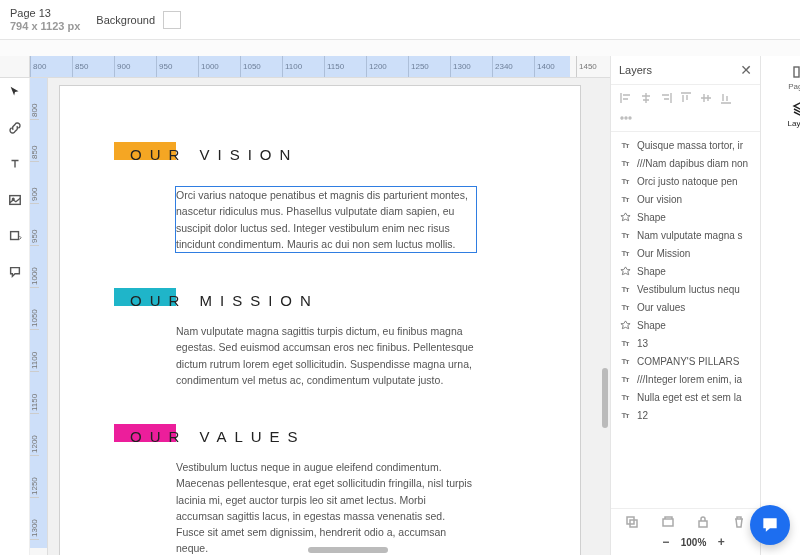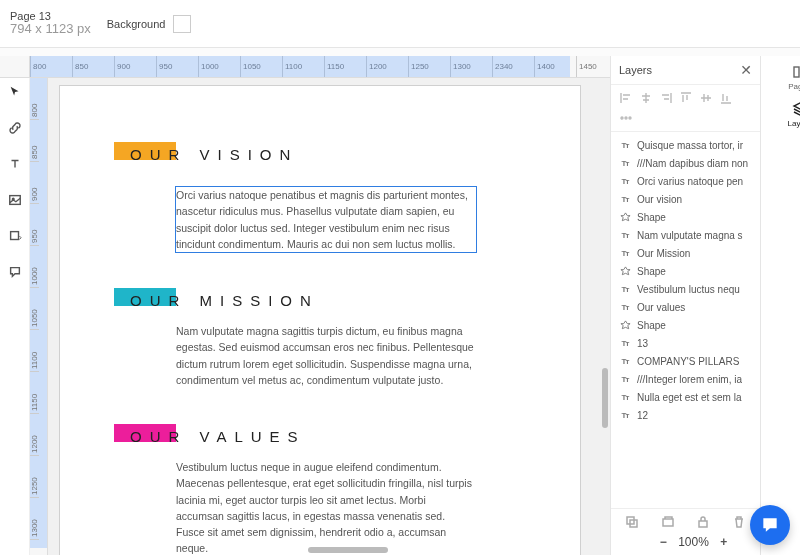--- a/index.html
+++ b/index.html
@@ -1,22 +1,22 @@
 <!DOCTYPE html>
 <html><head>
 <meta charset="utf-8">
 <style>
 * { box-sizing: border-box; margin: 0; padding: 0; }
 body { font-family: -apple-system, BlinkMacSystemFont, "Segoe UI", Arial, sans-serif; font-size: 12px; color: #333; background: #fff; overflow: hidden; width: 800px; height: 555px; position: relative; }
 
 
-.topbar { height: 48px; display: flex; align-items: center; padding: 0 10px; border-bottom: 1px solid #e5e5e5; gap: 16px; }
+.topbar { height: 40px; display: flex; align-items: center; padding: 0 10px; border-bottom: 1px solid #e5e5e5; gap: 16px; }
 .page-info { display: flex; flex-direction: column; line-height: 1.1; }
 .page-title { font-size: 11px; color: #444; }
-.page-dims { font-size: 13px; color: #999; }
+.page-dims { font-size: 11px; color: #999; font-weight: bold; }
 .bg-group { display: flex; align-items: center; gap: 8px; }
 .bg-label { font-size: 11px; color: #444; }
 .bg-swatch { width: 18px; height: 18px; border: 1px solid #ccc; background: #fff; }
 
 
 .strip { height: 20px; border-bottom: 1px solid #eee; background: #fbfbfb; }
 
 
 .main { position: absolute; top: 56px; bottom: 0; left: 0; right: 0; display: flex; }
 
@@ -73,21 +73,21 @@
 .layer-item .ico { width: 12px; height: 12px; flex-shrink: 0; display: flex; align-items: center; justify-content: center; color: #777; }
 .layer-item .ico svg { width: 11px; height: 11px; }
 .layer-item .lbl { overflow: hidden; text-overflow: ellipsis; }
 
 .layer-footer { border-top: 1px solid #eee; padding: 6px 8px; display: flex; flex-direction: column; gap: 6px; }
 .footer-row { display: flex; gap: 10px; align-items: center; justify-content: space-around; color: #aaa; }
 .footer-row .fi { width: 14px; height: 14px; }
 .footer-row .fi svg { width: 14px; height: 14px; stroke: currentColor; fill: none; stroke-width: 1.5; }
 .zoom-row { display: flex; align-items: center; gap: 8px; justify-content: center; }
 .zoom-row .zb { width: 14px; height: 14px; display:flex; align-items:center; justify-content:center; color:#555; cursor:pointer; font-weight: bold; }
-.zoom-val { font-size: 12px; color: #444; }
+.zoom-val { font-size: 10px; color: #444; font-weight: bold; }
 
 
 .chat-fab { position: absolute; right: 10px; bottom: 10px; width: 40px; height: 40px; border-radius: 50%; background: #1d6ef0; display: flex; align-items: center; justify-content: center; box-shadow: 0 4px 10px rgba(0,0,0,.2); z-index: 20; }
 .chat-fab svg { width: 20px; height: 20px; fill: #fff; }
 
 
 .ruler-h .sel-band { position:absolute; top:0; bottom:0; background: rgba(80,150,255,.25); }
 .ruler-v .sel-band { position:absolute; left:0; right:0; background: rgba(80,150,255,.25); }
 </style>
 </head>
@@ -250,21 +250,21 @@
         <div class="layer-item">
           <span class="ico">
             <span style="font-size:8px;font-weight:bold;letter-spacing:-1px">Tᴛ</span>
           </span>
           <span class="lbl">///Nam dapibus diam non</span>
         </div>
         <div class="layer-item">
           <span class="ico">
             <span style="font-size:8px;font-weight:bold;letter-spacing:-1px">Tᴛ</span>
           </span>
-          <span class="lbl">Orci varius natoque pen</span>
+          <span class="lbl">Orci justo natoque pen</span>
         </div>
         <div class="layer-item">
           <span class="ico">
             <span style="font-size:8px;font-weight:bold;letter-spacing:-1px">Tᴛ</span>
           </span>
           <span class="lbl">Our vision</span>
         </div>
         <div class="layer-item">
           <span class="ico">
             <svg viewBox="0 0 12 12">

